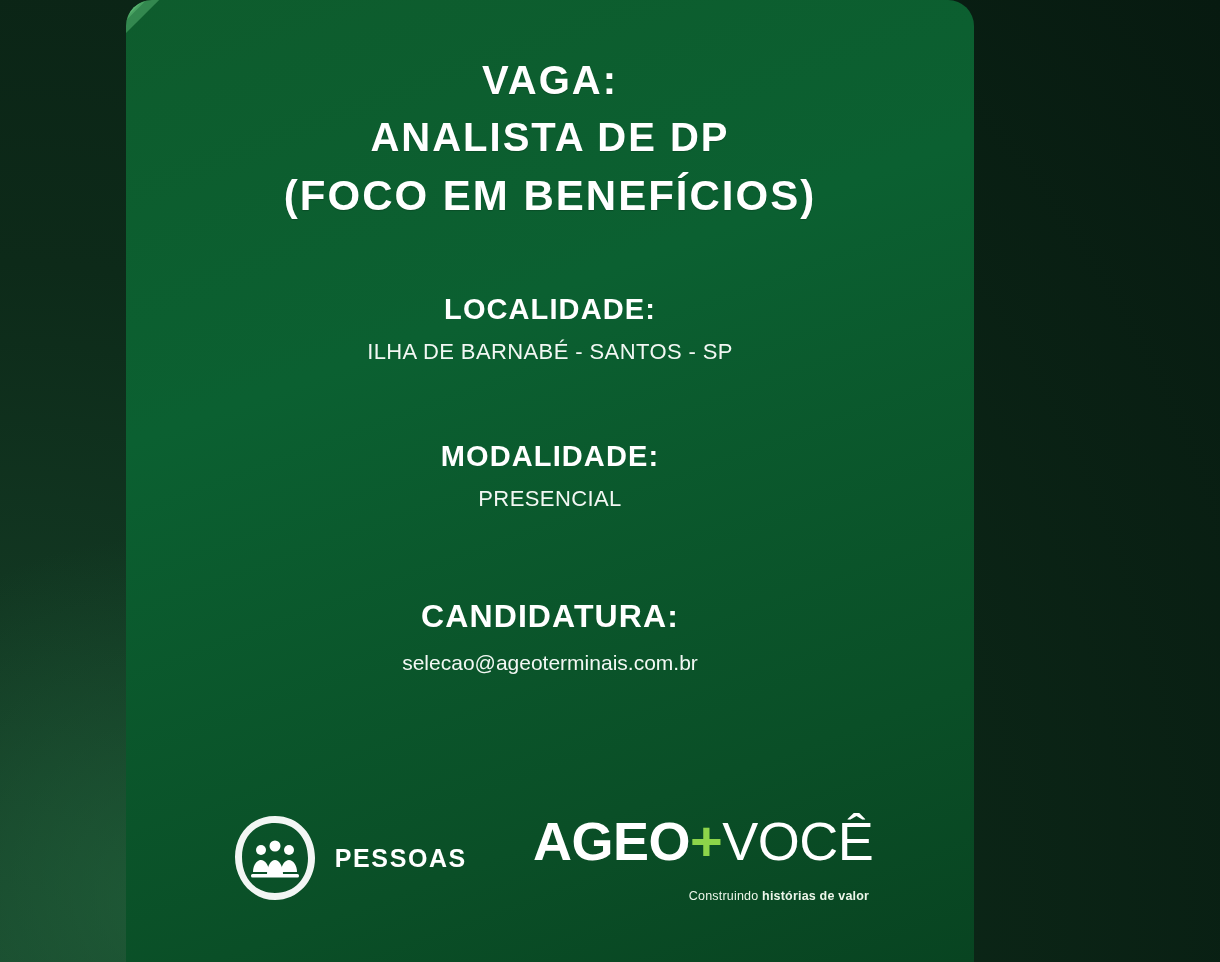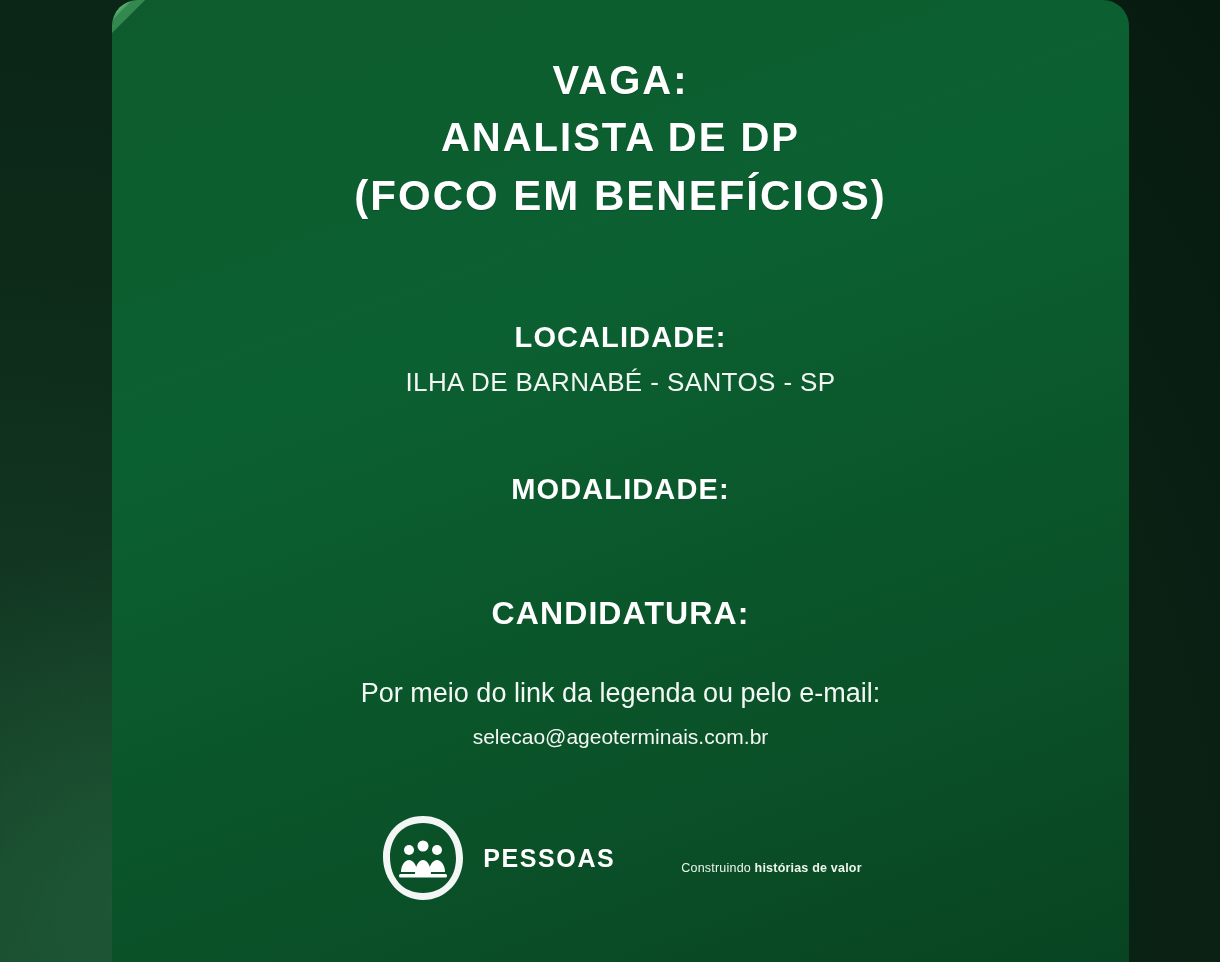--- a/index.html
+++ b/index.html
@@ -30,23 +30,23 @@
     width: 760px;
     height: 760px;
     border-radius: 50%;
     background: radial-gradient(circle, rgba(38,110,66,0.55) 0%, rgba(16,54,32,0.0) 68%);
     pointer-events: none;
   }
 
   
   .card {
     position: absolute;
-    left: 112px;
+    left: 126px;
     top: 0;
-    width: 1017px;
+    width: 848px;
     height: 962px;
     background: linear-gradient(160deg, #0d5a2c 0%, #0c6030 32%, #0a5027 75%, #09insideed 100%);
     background: linear-gradient(160deg, #0e5c2d 0%, #0b6031 35%, #0a4f27 78%, #084421 100%);
     border-radius: 26px 26px 0 0;
     overflow: hidden;
   }
 
   
   .stripe {
     position: absolute;
@@ -77,31 +77,31 @@
     font-weight: bold;
     letter-spacing: 2.0px;
     line-height: 1.42;
     text-shadow: 0 1px 1px rgba(0,0,0,0.18);
   }
   .title .l1 { display:block; font-size: 40px; }
   .title .l2 { display:block; font-size: 40px; }
   .title .l3 { display:block; font-size: 42px; }
 
   .section { margin-top: 73px; }
-  .section.first { margin-top: 94px; }
+  .section.first { margin-top: 66px; }
 
   .section-label {
     font-size: 29px;
     font-weight: bold;
     letter-spacing: 1.1px;
     line-height: 1.3;
   }
   .section-value {
     margin-top: 10px;
-    font-size: 26px;
+    font-size: 22px;
     font-weight: 400;
     letter-spacing: 0.4px;
     color: #f2f7f3;
   }
 
   .cand-label {
     margin-top: 86px;
     font-size: 32px;
     font-weight: bold;
     letter-spacing: 1.1px;
@@ -203,24 +203,24 @@
         <span class="l3">(FOCO EM BENEFÍCIOS)</span>
       </h1>
 
       <div class="section first">
         <div class="section-label">LOCALIDADE:</div>
         <div class="section-value">ILHA DE BARNABÉ - SANTOS - SP</div>
       </div>
 
       <div class="section">
         <div class="section-label">MODALIDADE:</div>
+        <div class="section-value">PRESENCIAL</div>
       </div>
 
       <div class="cand-label">CANDIDATURA:</div>
-      <div class="cand-line">Por meio do link da legenda ou pelo e-mail:</div>
       <div class="cand-email">selecao@ageoterminais.com.br</div>
 
       <div class="footer">
 
         <div class="brand-left">
           <div class="circle-mark">
             <svg width="96" height="96" viewBox="0 0 96 96" aria-hidden="true">
               <path d="M48 6 C24 6 8 24 8 47 C8 70 25 90 48 90 C71 90 88 71 88 48 C88 25 72 6 48 6 Z
                        M48 13 C68 13 81 28 81 48 C81 68 68 83 48 83 C28 83 15 68 15 47 C15 27 28 13 48 13 Z" fill="#ffffff" opacity="0.95"></path>
               <circle cx="34" cy="40" r="5" fill="#ffffff"></circle>
@@ -231,20 +231,21 @@
               <path d="M54 62 c0-7 4-12 8-12 s8 5 8 12 z" fill="#ffffff"></path>
               <rect x="24" y="64" width="48" height="3.5" rx="1.5" fill="#ffffff"></rect>
             </svg>
           </div>
           <div class="brand-left-text">
             <span class="b1">PESSOAS</span>
           </div>
         </div>
 
         <div class="brand-right">
+          <div class="ageo-line"><span>AGEO</span><span class="ageo-plus">+</span><span class="ageo-voce">VOCÊ</span></div>
           <div class="tagline"><span>Construindo </span><b>histórias de valor</b></div>
         </div>
 
       </div>
 
     </div>
   </div>
 </div>
 
 </body></html>

